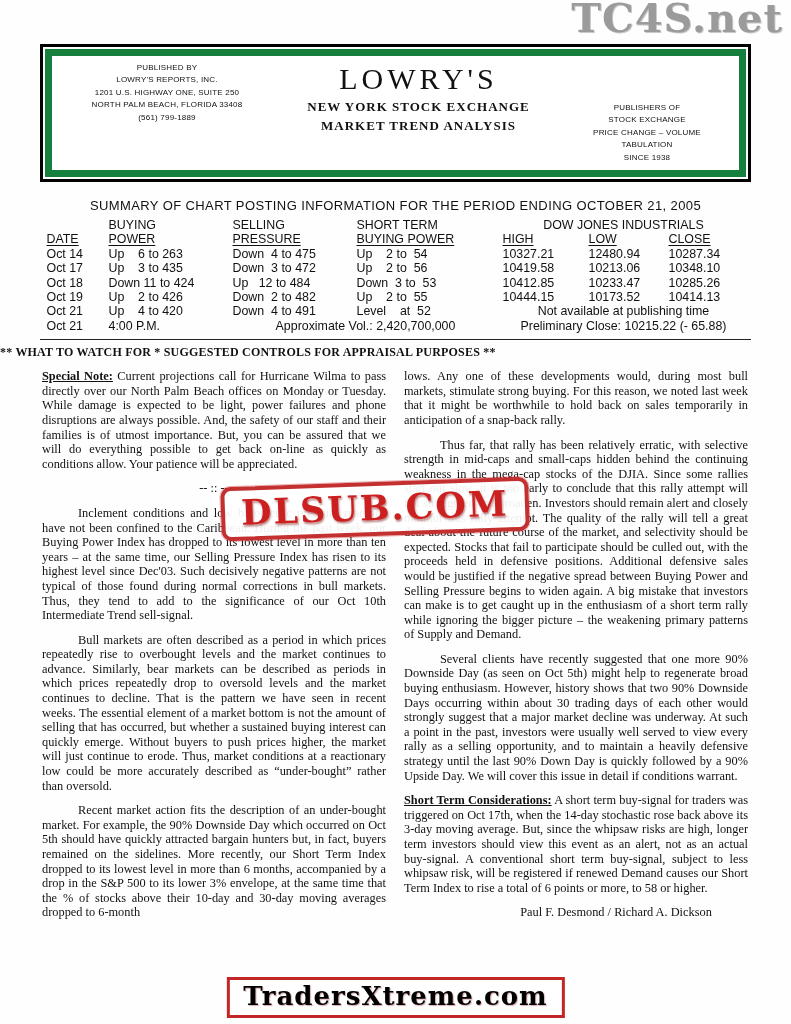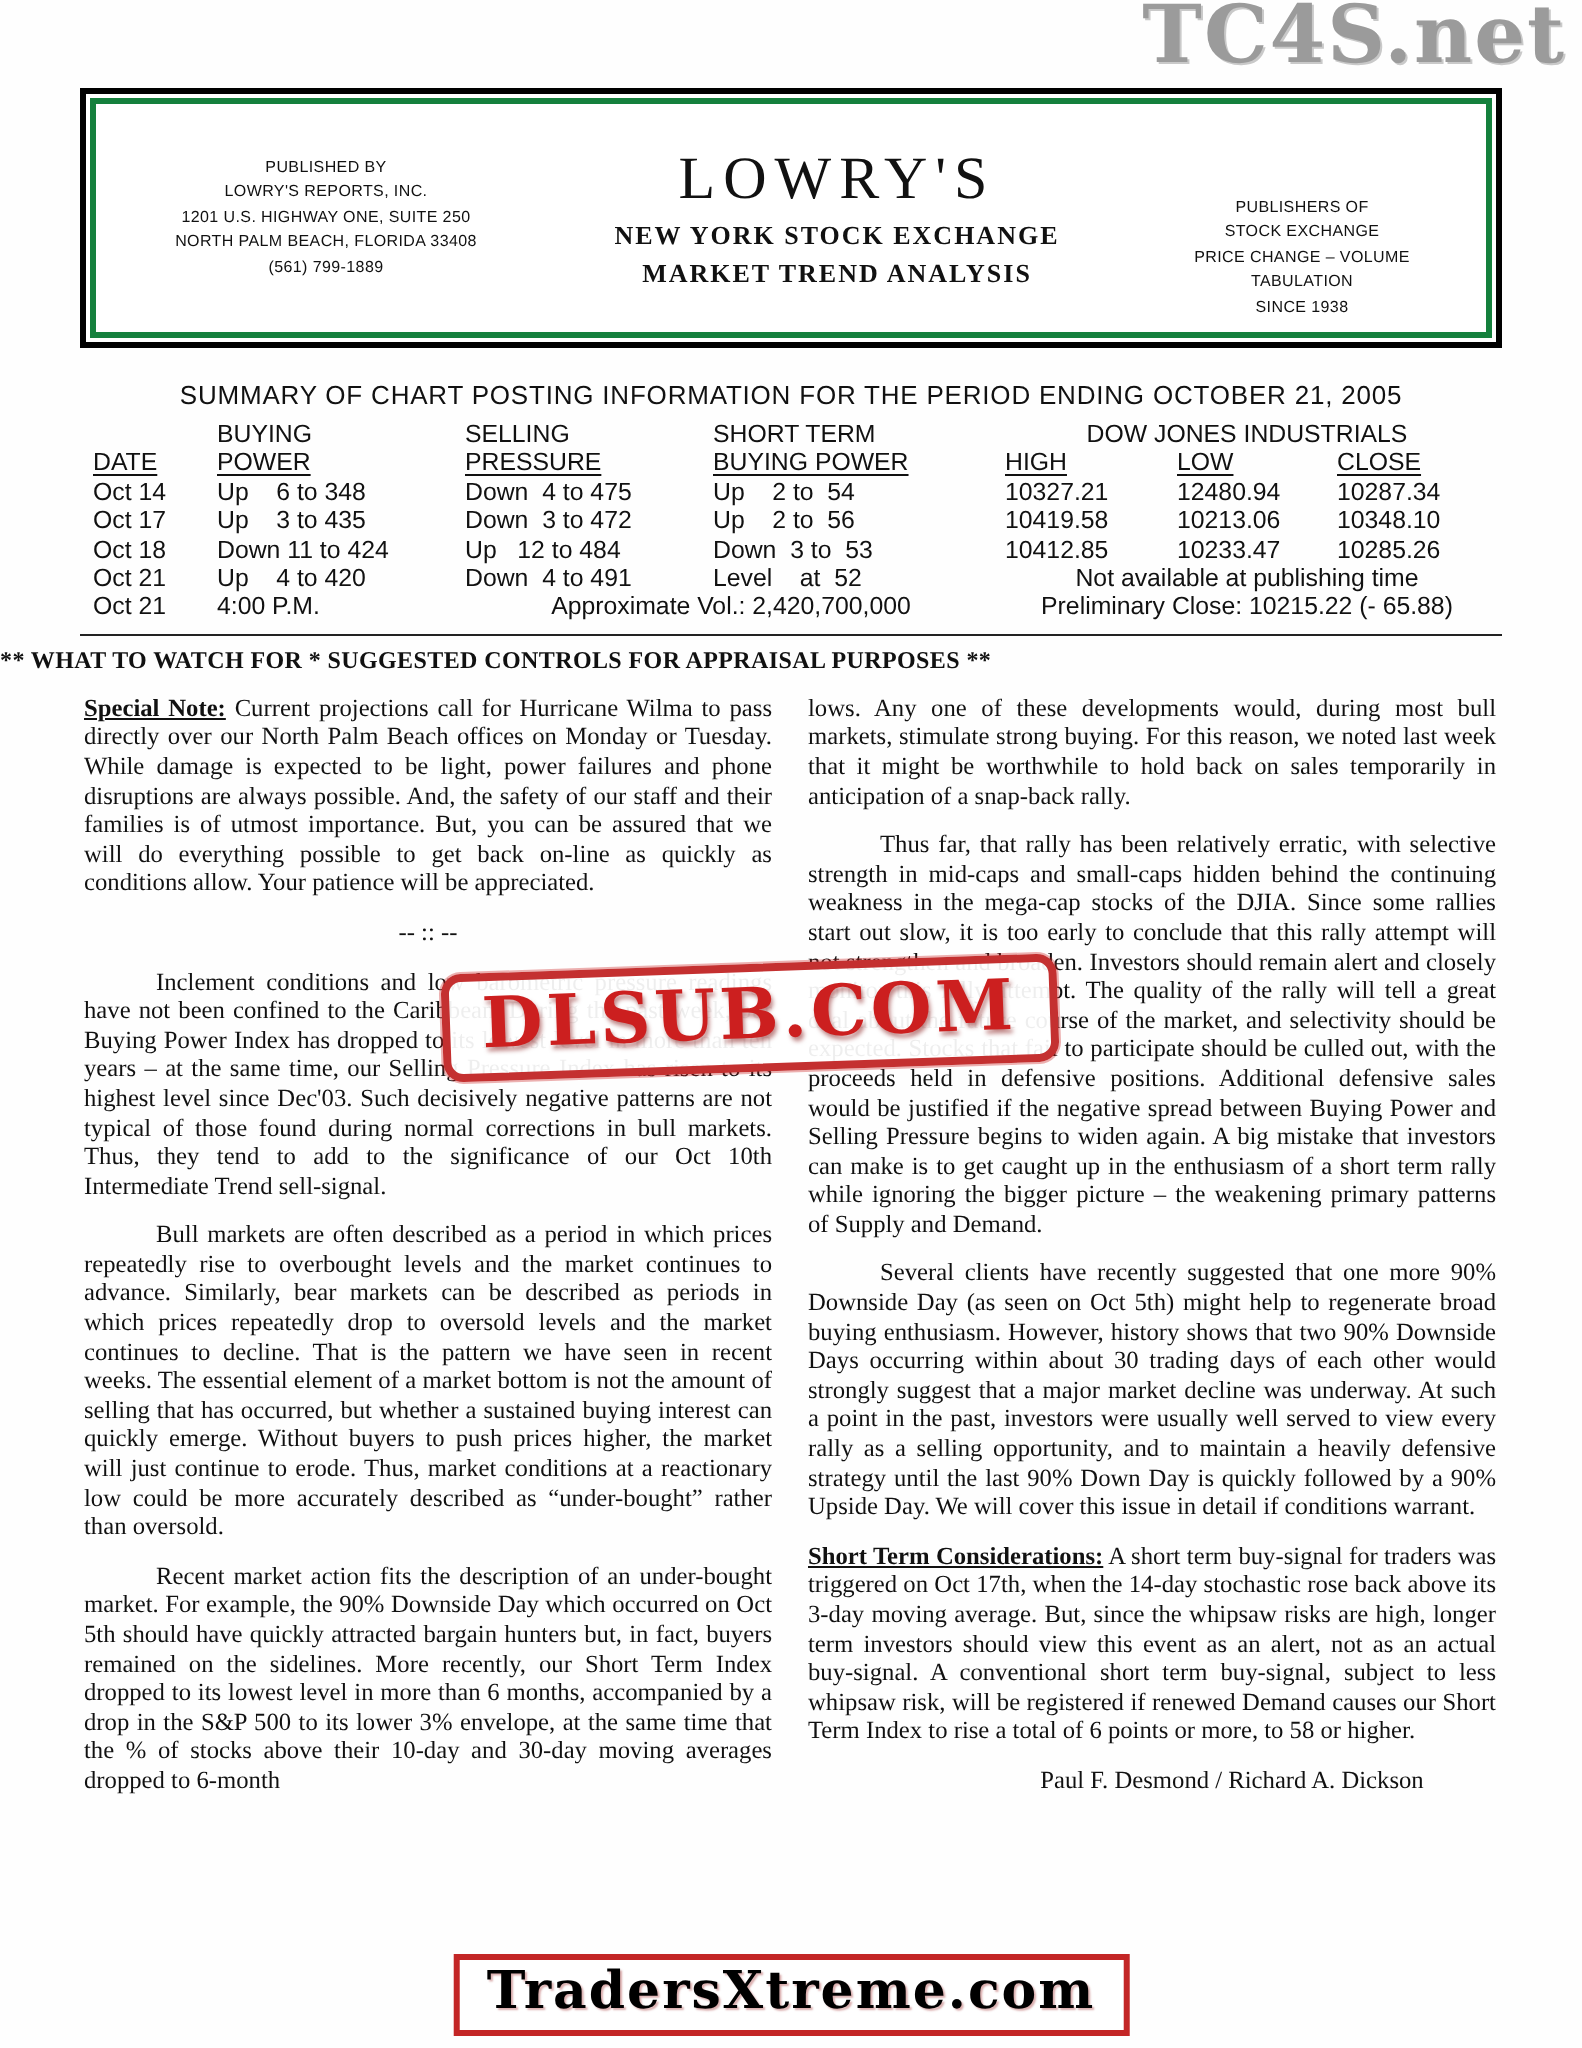--- a/index.html
+++ b/index.html
@@ -29,21 +29,21 @@
   .wm-bottom {
     position: absolute; left: 50%; bottom: 6px; transform: translateX(-50%);
     border: 3px solid #c32626; padding: 1px 14px 4px;
     font-family: "DejaVu Serif", serif; font-weight: bold;
     font-size: 26px; color: #000000; letter-spacing: 1px;
     background: #ffffff; text-shadow: 1px 1px 1px rgba(150,20,20,0.35);
   }
   
   .masthead { margin: 44px 40px 0 40px; border: 3px solid #000; padding: 2px; background: #fff; }
   .masthead-inner {
-    border: 3px solid #15803d; display: flex; align-items: center;
+    border: 7px solid #15803d; display: flex; align-items: flex-start;
     min-height: 86px; padding: 6px 6px;
   }
   .mh-left, .mh-right {
     font-family: "Liberation Sans", sans-serif; font-size: 8px;
     line-height: 1.55; text-align: center; letter-spacing: 0.2px;
   }
   .mh-left { width: 218px; }
   .mh-right { width: 172px; margin-top: 40px; }
   .mh-center { flex: 1; text-align: center; }
   .mh-title {
@@ -140,21 +140,21 @@
       <td><span class="hu">DATE</span></td>
       <td><span class="hu">POWER</span></td>
       <td><span class="hu">PRESSURE</span></td>
       <td><span class="hu">BUYING POWER</span></td>
       <td><span class="hu">HIGH</span></td>
       <td><span class="hu">LOW</span></td>
       <td><span class="hu">CLOSE</span></td>
     </tr>
     <tr>
       <td>Oct 14</td>
-      <td>Up    6 to 348</td>
+      <td>Up    6 to 263</td>
       <td>Down  4 to 475</td>
       <td>Up    2 to  54</td>
       <td>10327.21</td>
       <td>12480.94</td>
       <td>10287.34</td>
     </tr>
     <tr>
       <td>Oct 17</td>
       <td>Up    3 to 435</td>
       <td>Down  3 to 472</td>
@@ -164,20 +164,29 @@
       <td>10348.10</td>
     </tr>
     <tr>
       <td>Oct 18</td>
       <td>Down 11 to 424</td>
       <td>Up   12 to 484</td>
       <td>Down  3 to  53</td>
       <td>10412.85</td>
       <td>10233.47</td>
       <td>10285.26</td>
+    </tr>
+    <tr>
+      <td>Oct 19</td>
+      <td>Up    2 to 426</td>
+      <td>Down  2 to 482</td>
+      <td>Up    2 to  55</td>
+      <td>10444.15</td>
+      <td>10173.52</td>
+      <td>10414.13</td>
     </tr>
     <tr>
       <td>Oct 21</td>
       <td>Up    4 to 420</td>
       <td>Down  4 to 491</td>
       <td>Level    at  52</td>
       <td colspan="3" class="center">Not available at publishing time</td>
     </tr>
     <tr>
       <td>Oct 21</td>

